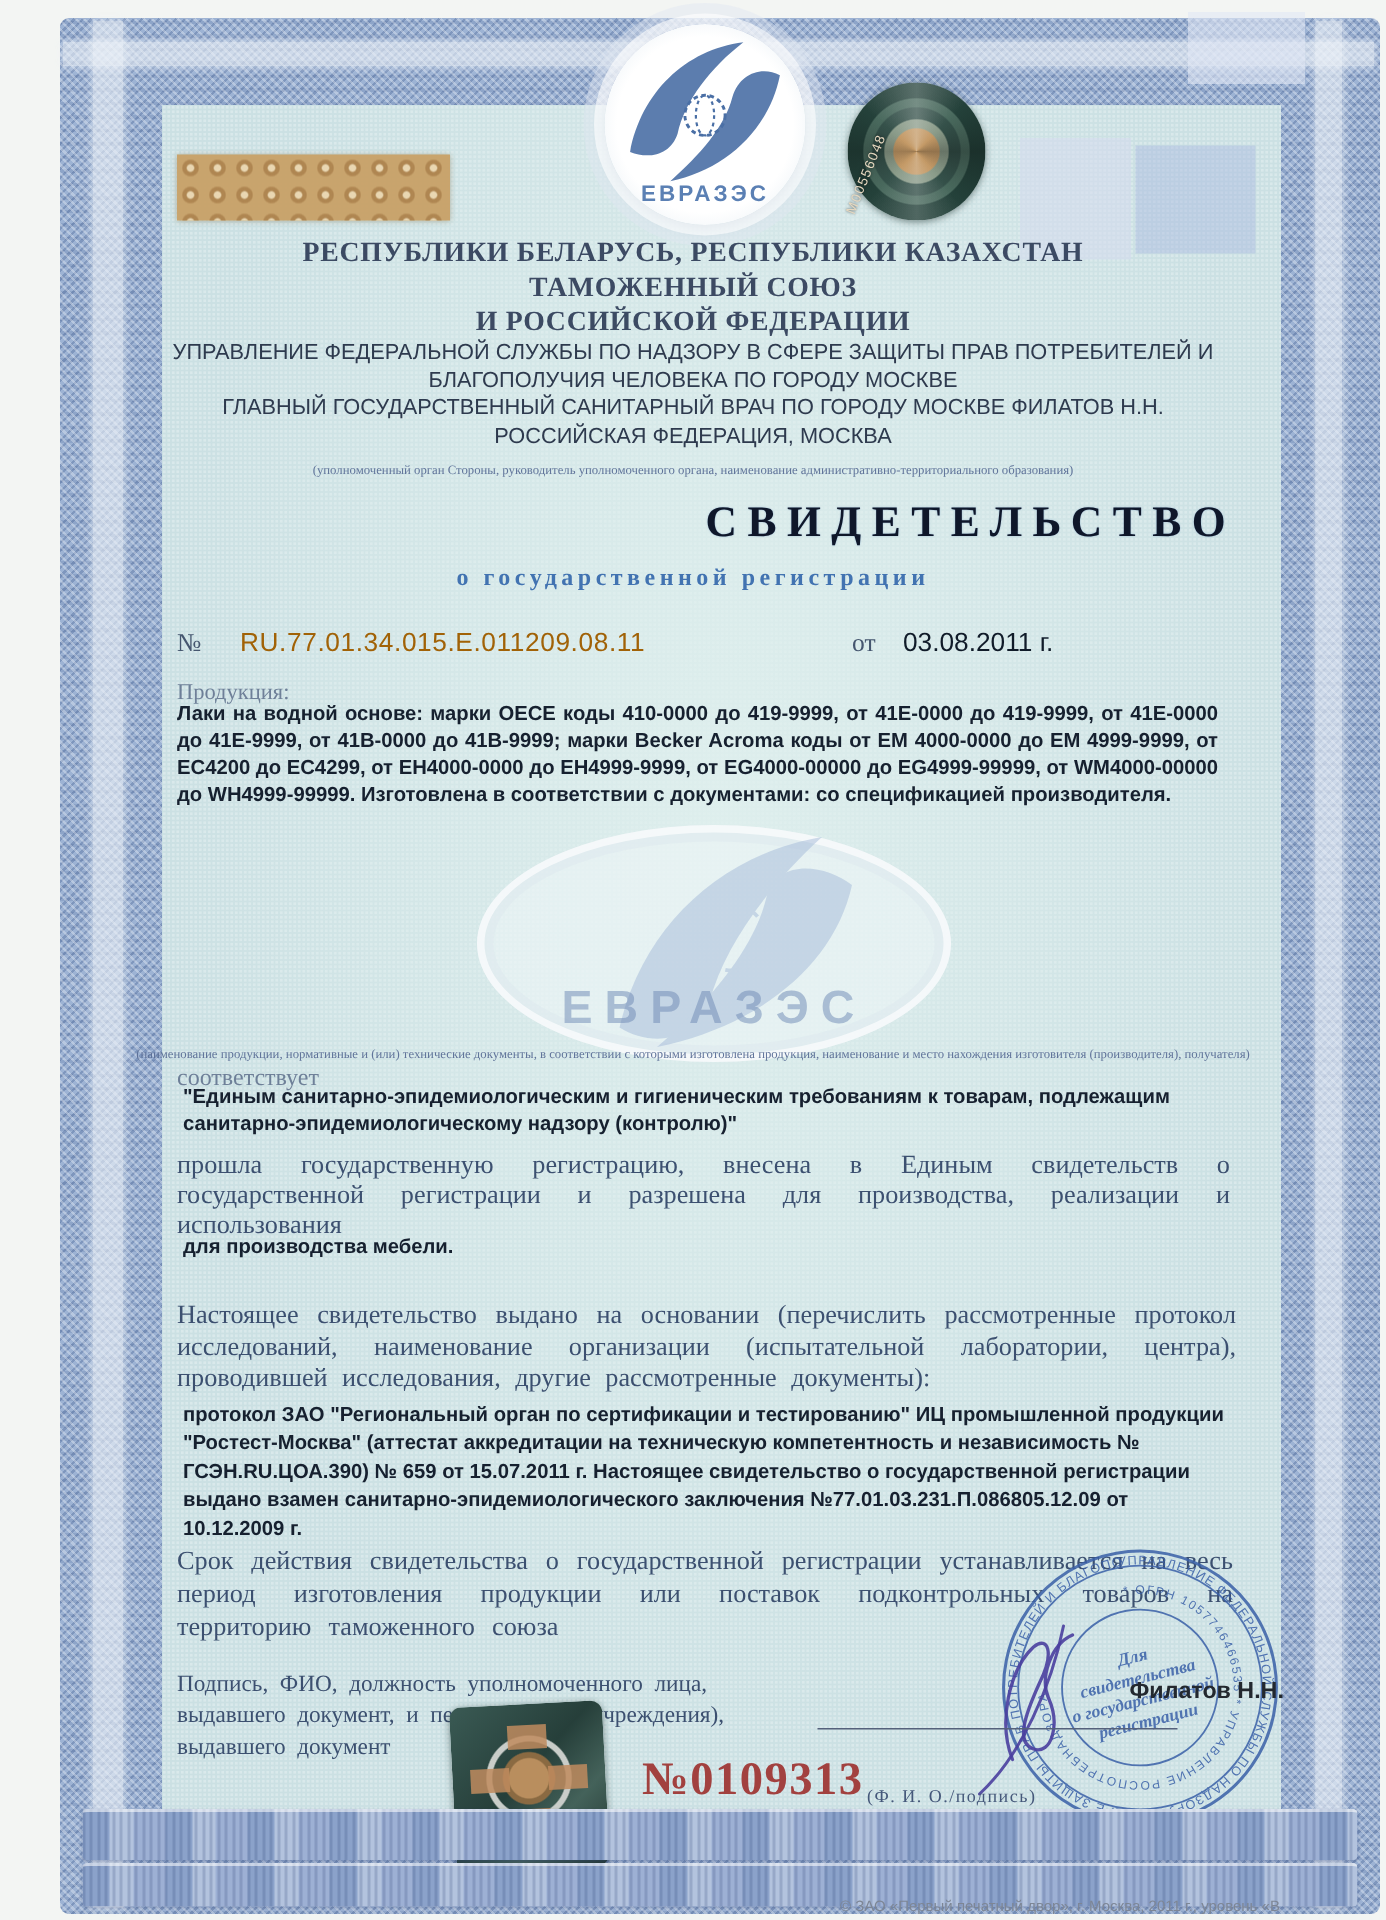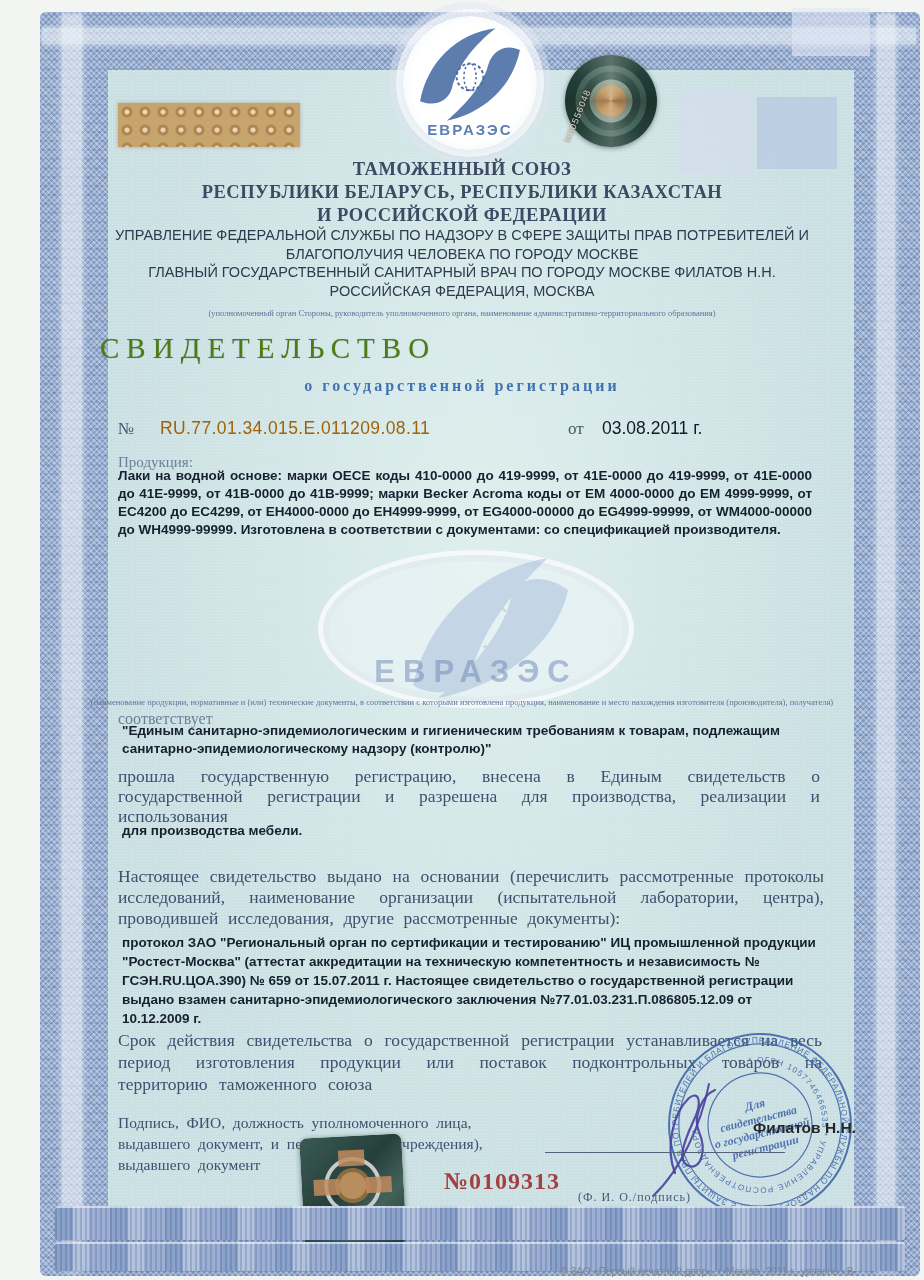--- a/index.html
+++ b/index.html
@@ -46,22 +46,22 @@
   .pr2{left:757px;top:97px;width:80px;height:72px;background:rgba(168,183,224,.45);}
   .pr3{left:792px;top:8px;width:78px;height:48px;background:rgba(225,231,245,.6);}
   
   .hdr{position:absolute;left:100px;width:724px;text-align:center;color:#3c4a63;}
   .union{top:158px;font-weight:bold;font-size:18.5px;line-height:23px;letter-spacing:.5px;}
   .authority{top:226px;font-family:"Liberation Sans",sans-serif;font-size:14.5px;line-height:18.5px;color:#2e3a4e;}
   .cap{position:absolute;left:50%;transform:translateX(-50%);white-space:nowrap;
         font-size:8.5px;color:rgba(90,110,150,.95);}
   .cap1{top:308px;}
   .cap2{top:697px;}
-  .title-main{position:absolute;left:100px;width:724px;top:332px;text-align:left;
-        font-weight:normal;font-size:29px;letter-spacing:7px;color:#4d7c0f;
+  .title-main{position:absolute;left:100px;width:724px;top:332px;text-align:right;
+        font-weight:bold;font-size:29px;letter-spacing:7px;color:#0f172a;
         text-shadow:0 0 1px rgba(66,115,177,.5);}
   .title-sub{position:absolute;left:100px;width:724px;top:377px;text-align:center;
         font-weight:bold;font-size:16px;letter-spacing:3px;color:#4273b1;}
   
   .no-sign{position:absolute;left:118px;top:419px;font-size:17px;color:#45566f;}
   .no-value{position:absolute;left:160px;top:418px;font-family:"Liberation Sans",sans-serif;
         font-size:17.5px;color:#a16207;letter-spacing:.4px;}
   .from-label{position:absolute;left:568px;top:419px;font-size:17px;color:#45566f;}
   .date-value{position:absolute;left:602px;top:418px;font-family:"Liberation Sans",sans-serif;
         font-size:17.5px;color:#101b29;}
@@ -87,21 +87,21 @@
   .wm-word{position:absolute;left:318px;top:654px;width:316px;text-align:center;
         font-family:"Liberation Sans",sans-serif;font-weight:bold;font-size:31px;
         letter-spacing:8px;color:rgba(108,136,180,.5);}
   
   .stamp{position:absolute;left:665px;top:1030px;width:190px;height:190px;transform:rotate(-10deg);opacity:.85;}
   .filatov{position:absolute;left:753px;top:1119px;font-family:"Liberation Sans",sans-serif;
         font-weight:bold;font-size:15.5px;color:#23282f;}
   .sig-svg{position:absolute;left:645px;top:1078px;}
   .sig-line{position:absolute;left:545px;top:1152px;width:240px;border-top:1.5px solid #55617b;}
   .fio-cap{position:absolute;left:578px;top:1190px;font-size:12px;color:#45587a;letter-spacing:1px;}
-  .serial{position:absolute;left:444px;top:1168px;font-weight:bold;font-size:24px;
+  .serial{position:absolute;left:428px;top:1168px;font-weight:bold;font-size:31px;
         letter-spacing:1px;color:#a2413f;}
   
   .holo2{position:absolute;left:302px;top:1136px;width:102px;height:110px;transform:rotate(-3deg);
         background:
           radial-gradient(circle at 50% 45%, #b98e5e 0 13px, #8a6a42 14px 17px, rgba(0,0,0,0) 18px),
           radial-gradient(circle at 50% 45%, rgba(0,0,0,0) 0 24px, #c9cdc9 25px 28px, rgba(0,0,0,0) 29px),
           linear-gradient(135deg, #3a5a54, #263f3a 45%, #44625a 70%, #20352f);
         border-radius:8px;box-shadow:0 1px 5px rgba(20,40,35,.5);}
   .holo2-tab{position:absolute;width:26px;height:16px;background:#c08b5e;opacity:.85;}
   .t1{left:38px;top:14px;} .t2{left:38px;top:70px;} .t3{left:12px;top:42px;} .t4{left:64px;top:42px;}
@@ -142,22 +142,22 @@
       <ellipse cx="55" cy="50" rx="5" ry="11" fill="none" stroke="#4a6fa5" stroke-width="1.2" stroke-dasharray="2,2"></ellipse>
     </svg>
     <div class="emblem-word">ЕВРАЗЭС</div>
   </div>
 
   <div class="holo">
     <div class="holo-num">М00556048</div>
   </div>
 
   <div class="hdr union" style="position:absolute;">
+    <div>РЕСПУБЛИКИ БЕЛАРУСЬ, РЕСПУБЛИКИ КАЗАХСТАН</div>
     <div>ТАМОЖЕННЫЙ СОЮЗ</div>
-    <div>РЕСПУБЛИКИ БЕЛАРУСЬ, РЕСПУБЛИКИ КАЗАХСТАН</div>
     <div>И РОССИЙСКОЙ ФЕДЕРАЦИИ</div>
   </div>
   <div class="hdr authority" style="position:absolute;">
     <div>УПРАВЛЕНИЕ ФЕДЕРАЛЬНОЙ СЛУЖБЫ ПО НАДЗОРУ В СФЕРЕ ЗАЩИТЫ ПРАВ ПОТРЕБИТЕЛЕЙ И БЛАГОПОЛУЧИЯ ЧЕЛОВЕКА ПО ГОРОДУ МОСКВЕ</div>
     <div>ГЛАВНЫЙ ГОСУДАРСТВЕННЫЙ САНИТАРНЫЙ ВРАЧ ПО ГОРОДУ МОСКВЕ ФИЛАТОВ Н.Н.</div>
     <div>РОССИЙСКАЯ ФЕДЕРАЦИЯ, МОСКВА</div>
   </div>
   <div class="cap cap1">(уполномоченный орган Стороны, руководитель уполномоченного органа, наименование административно-территориального образования)</div>
 
   <div class="title-main">СВИДЕТЕЛЬСТВО</div>
@@ -180,21 +180,21 @@
   </div>
   <div class="wm-word">ЕВРАЗЭС</div>
   <div class="cap cap2">(наименование продукции, нормативные и (или) технические документы, в соответствии с которыми изготовлена продукция, наименование и место нахождения изготовителя (производителя), получателя)</div>
 
   <div class="faded-label conf-label">соответствует</div>
   <div class="sans-par conf-text">"Единым санитарно-эпидемиологическим и гигиеническим требованиям к товарам, подлежащим санитарно-эпидемиологическому надзору (контролю)"</div>
 
   <div class="serif-par reg-par">прошла государственную регистрацию, внесена в Единым свидетельств о государственной регистрации и разрешена для производства, реализации и использования</div>
   <div class="sans-par purpose">для производства мебели.</div>
 
-  <div class="serif-par basis-intro">Настоящее свидетельство выдано на основании (перечислить рассмотренные протоколы исследований, наименование организации (испытательной лаборатории, центра), проводившей исследования, другие рассмотренные документы):</div>
+  <div class="serif-par basis-intro">Настоящее свидетельство выдано на основании (перечислить рассмотренные протокол исследований, наименование организации (испытательной лаборатории, центра), проводившей исследования, другие рассмотренные документы):</div>
   <div class="sans-par basis-details">протокол ЗАО "Региональный орган по сертификации и тестированию" ИЦ промышленной продукции "Ростест-Москва" (аттестат аккредитации на техническую компетентность и независимость № ГСЭН.RU.ЦОА.390) № 659 от 15.07.2011 г. Настоящее свидетельство о государственной регистрации выдано взамен санитарно-эпидемиологического заключения №77.01.03.231.П.086805.12.09 от 10.12.2009 г.</div>
 
   <div class="serif-par validity">Срок действия свидетельства о государственной регистрации устанавливается на весь период изготовления продукции или поставок подконтрольных товаров на территорию таможенного союза</div>
 
   <div class="serif-par sig-label">Подпись, ФИО, должность уполномоченного лица, выдавшего документ, и печать органа (учреждения), выдавшего документ</div>
 
   <svg class="stamp" viewBox="0 0 234 234">
     <defs>
       <path id="rimOuter" d="M117 16 a101 101 0 1 1 -0.01 0"></path>
       <path id="rimInner" d="M117 40 a77 77 0 1 1 -0.01 0"></path>

